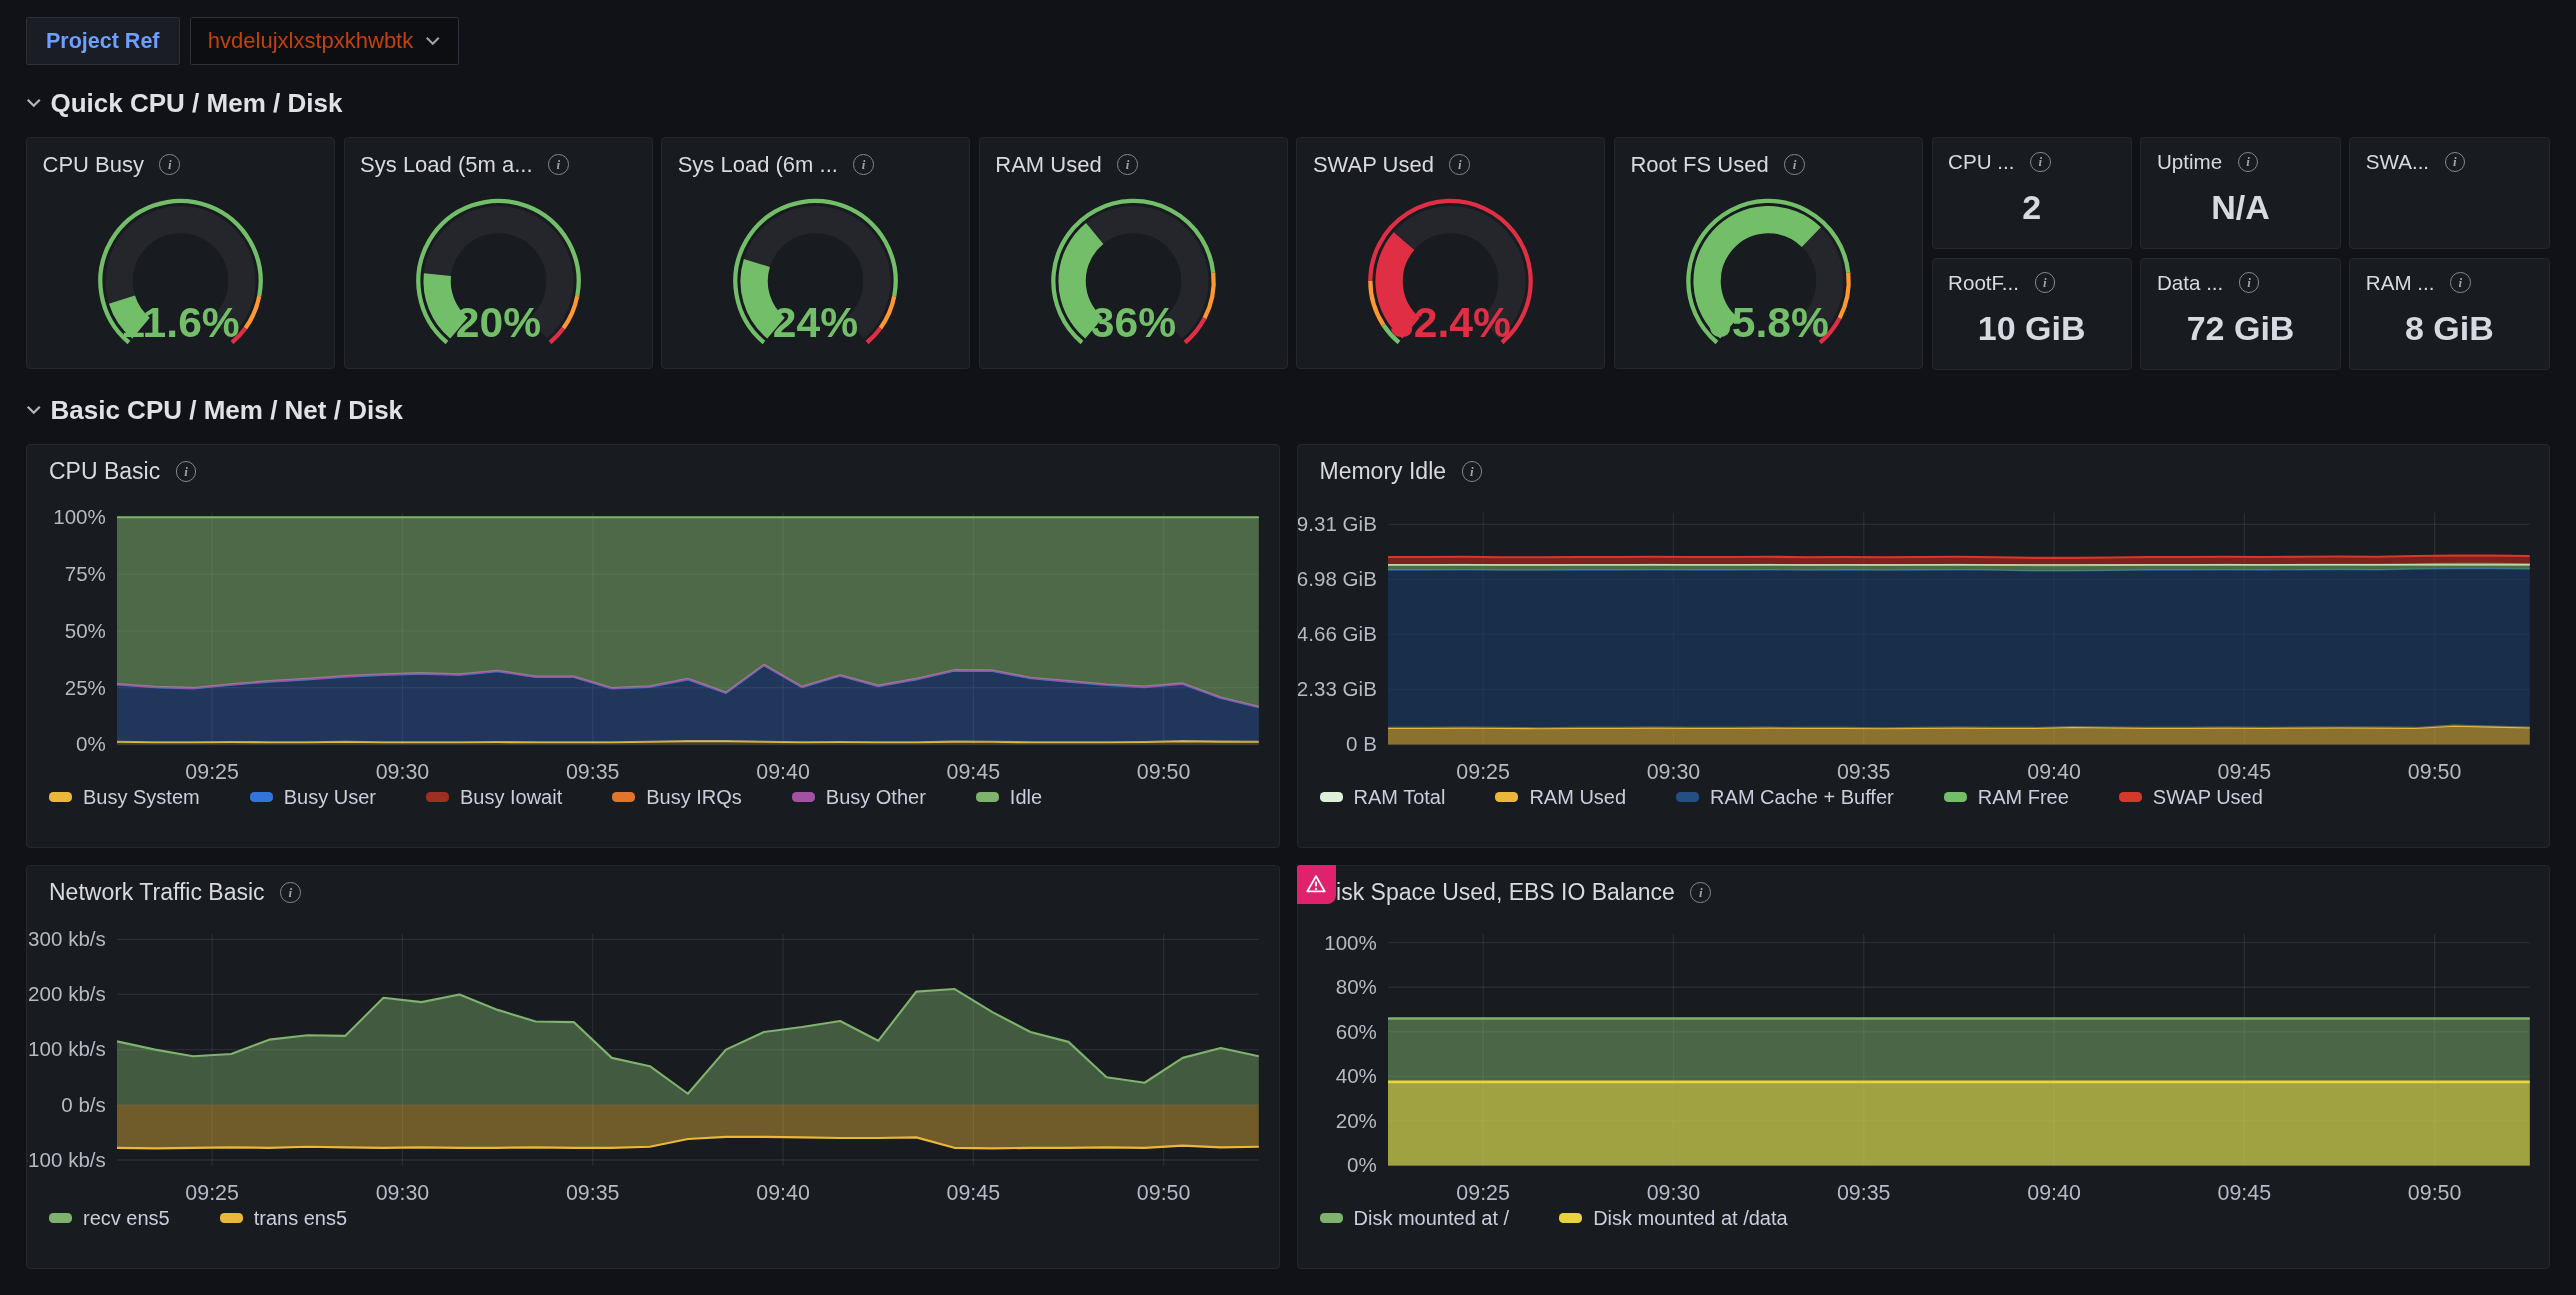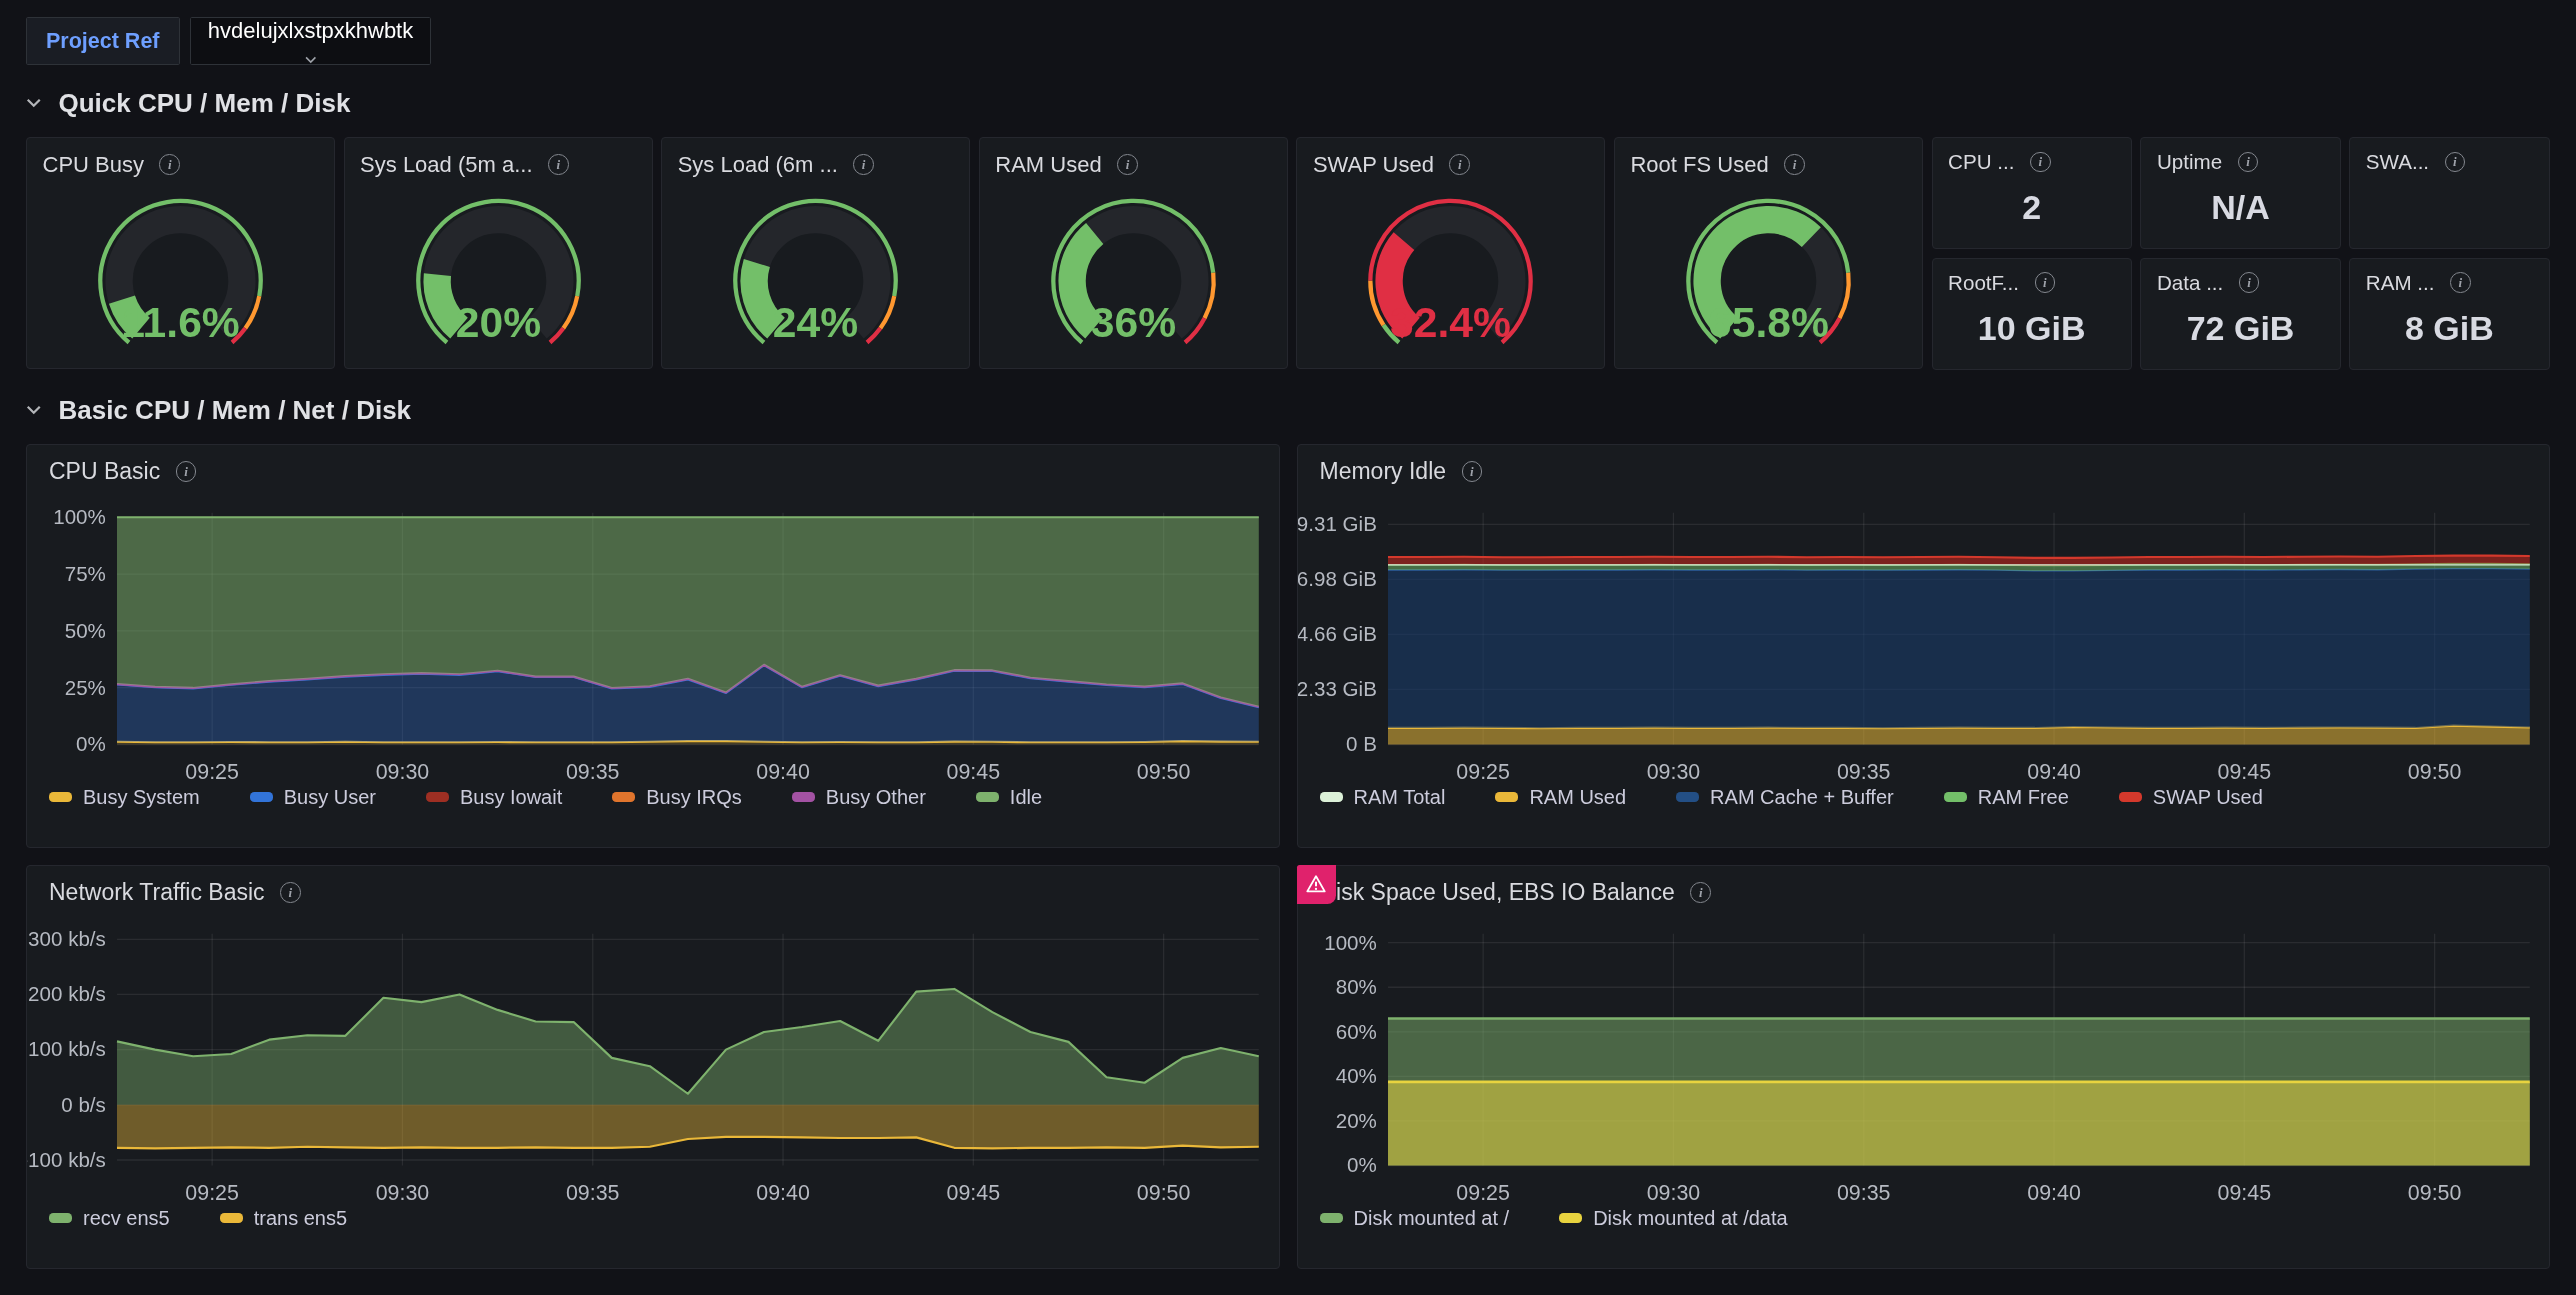--- a/index.html
+++ b/index.html
@@ -7,23 +7,23 @@
               font-family:"Liberation Sans", sans-serif; }
   .dashboard { width:2576px; height:908px; padding:0 26px; }
 
   
   .var-bar { display:flex; gap:10.3px; padding-top:17px; }
   .var-label { height:48px; display:flex; align-items:center; padding:0 19px;
                background:#1a1d24; border:0.9px solid #2e3238; border-radius:1.7px;
                color:#6e9fff; font-size:21.5px; font-weight:600; }
   .var-value { height:48px; display:flex; align-items:center; gap:12px; padding:0 17px;
                background:#0d0e12; border:0.9px solid #2e3238; border-radius:1.7px;
-               color:#ffffff; font-size:22px; cursor:pointer;flex-direction:column; }
-
-  .section-header { display:flex; align-items:center; gap:17px; margin-top:22px;
+               color:#c2410c; font-size:22px; cursor:pointer; }
+
+  .section-header { display:flex; align-items:center; gap:9px; margin-top:22px;
                     color:#e0e1e5; font-size:26px; font-weight:700; line-height:33px;
                     cursor:pointer; }
   .section-header svg { opacity:.85; }
   .sh2 { margin-top:24px; }
 
   .gauge-row { display:flex; gap:8.6px; margin-top:17px; }
   .panel { background:#181b1f; border:0.9px solid #25272e; border-radius:4px; position:relative; }
   .gauge-panel { width:309px; height:232px; }
   .panel-header { display:flex; align-items:center; gap:15.5px; padding:13.7px 15.5px 0 15.5px; }
   .panel-title { color:#d9dadf; font-size:22px; font-weight:500; white-space:nowrap;

